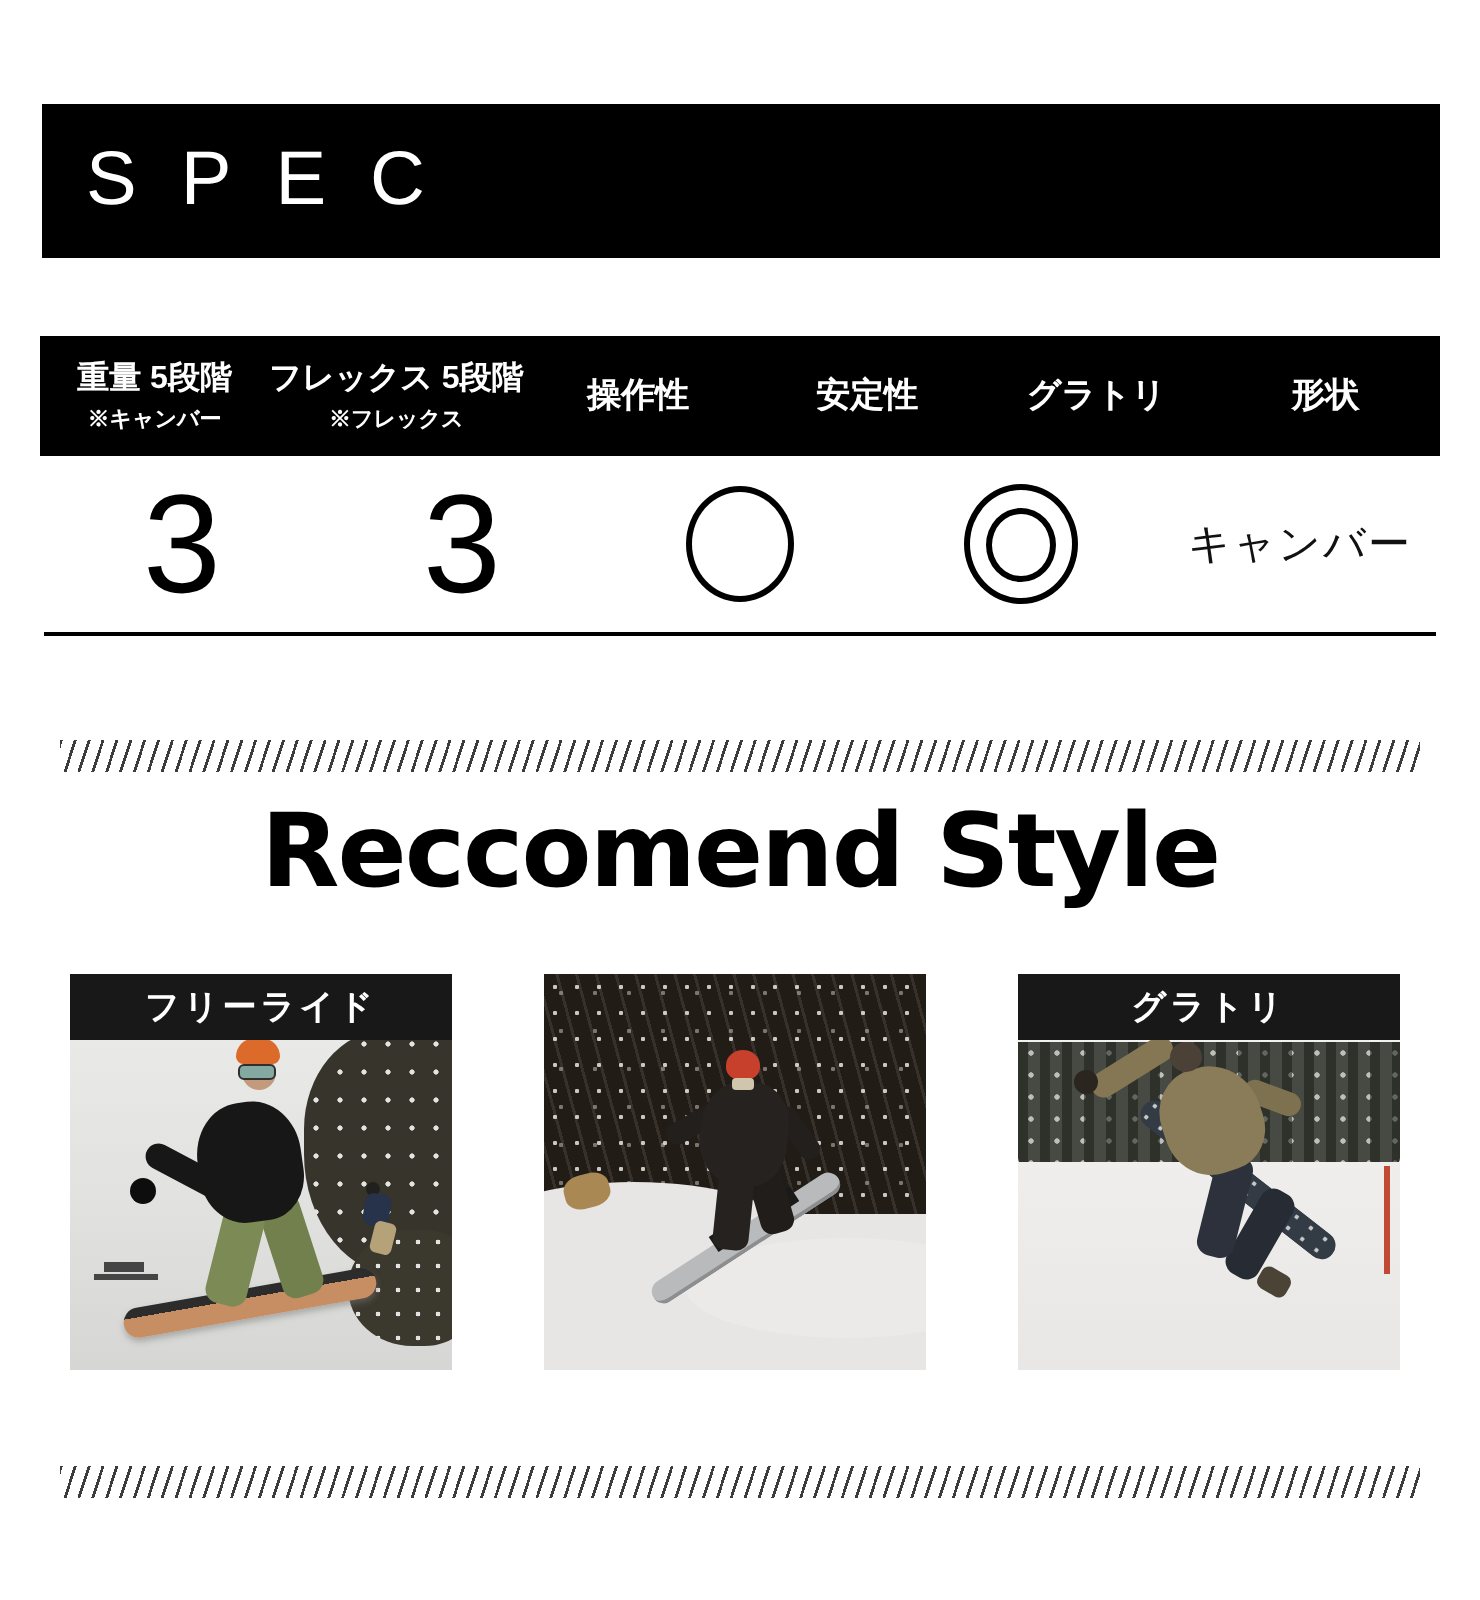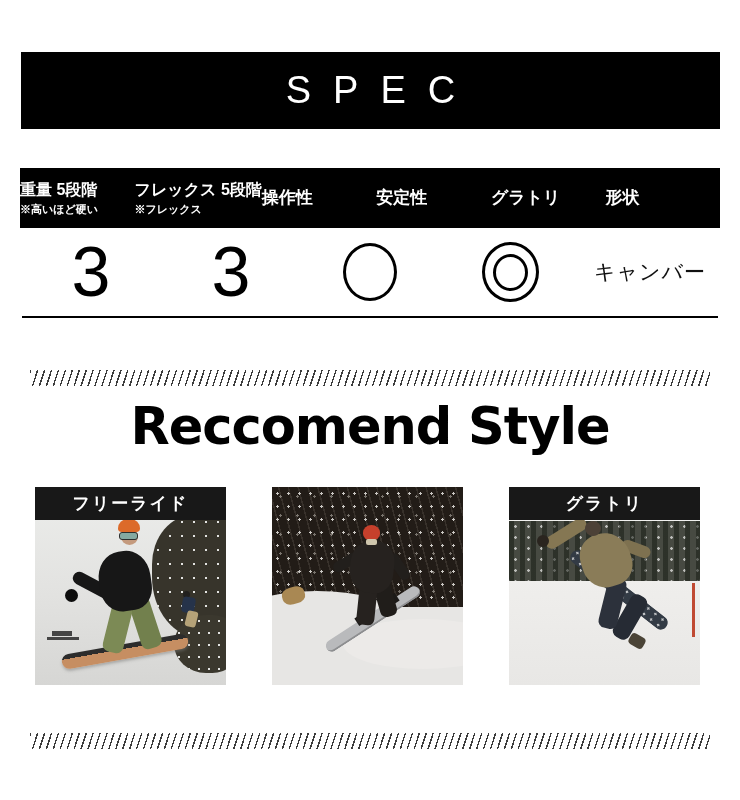--- a/index.html
+++ b/index.html
@@ -2,27 +2,27 @@
 <html><head>
 <meta charset="utf-8">
 <style>
   * { margin:0; padding:0; box-sizing:border-box; }
   html,body { background:#fff; }
   body { width:740px; height:800px; font-family:"Liberation Sans", sans-serif; color:#000; }
   .page { position:relative; width:740px; height:800px; background:#fff; overflow:hidden; }
 
   
   .spec-banner { position:absolute; left:21px; top:52px; width:699px; height:77px;
-    background:#000; display:flex; align-items:center; justify-content:center; }
+    background:#000; display:flex; align-items:center; }
   .spec-banner span { color:#fff; font-size:38px; font-weight:400; letter-spacing:22px; text-indent:22px; }
 
   
   .spec-header { position:absolute; left:20px; top:168px; width:700px; height:60px;
     background:#000; display:flex; }
-  .spec-header .cell { flex:1 1 0; display:flex; flex-direction:column; justify-content:center; }
+  .spec-header .cell { flex:1 1 0; display:flex; flex-direction:column; align-items:center; justify-content:center; }
   .spec-header .lbl { color:#fff; font-size:16px; font-weight:bold; white-space:nowrap; line-height:1.25; }
   .spec-header .lbl.big { font-size:17px; }
   .spec-header .note { color:#fff; font-size:11px; font-weight:bold; white-space:nowrap; margin-top:2px; }
 
   
   .spec-values { position:absolute; left:20px; top:228px; width:700px; height:88px; display:flex; }
   .spec-values .cell { flex:1 1 0; display:flex; align-items:center; justify-content:center; }
   .val-num { font-size:70px; font-weight:400; line-height:1; letter-spacing:-2px; }
   .circle-single { width:54px; height:58px; border:3px solid #000; border-radius:50%; }
   .circle-outer { width:57px; height:60px; border:3px solid #000; border-radius:50%;
@@ -129,21 +129,21 @@
 
 <div class="page">
 
   <div class="spec-banner">
     <span>SPEC</span>
   </div>
 
   <div class="spec-header">
     <div class="cell">
       <span class="lbl">重量 5段階</span>
-      <span class="note">※高いほど硬い</span>
+      <span class="note">※キャンバー</span>
     </div>
     <div class="cell">
       <span class="lbl">フレックス 5段階</span>
       <span class="note">※フレックス</span>
     </div>
     <div class="cell">
       <span class="lbl big">操作性</span>
     </div>
     <div class="cell">
       <span class="lbl big">安定性</span>

